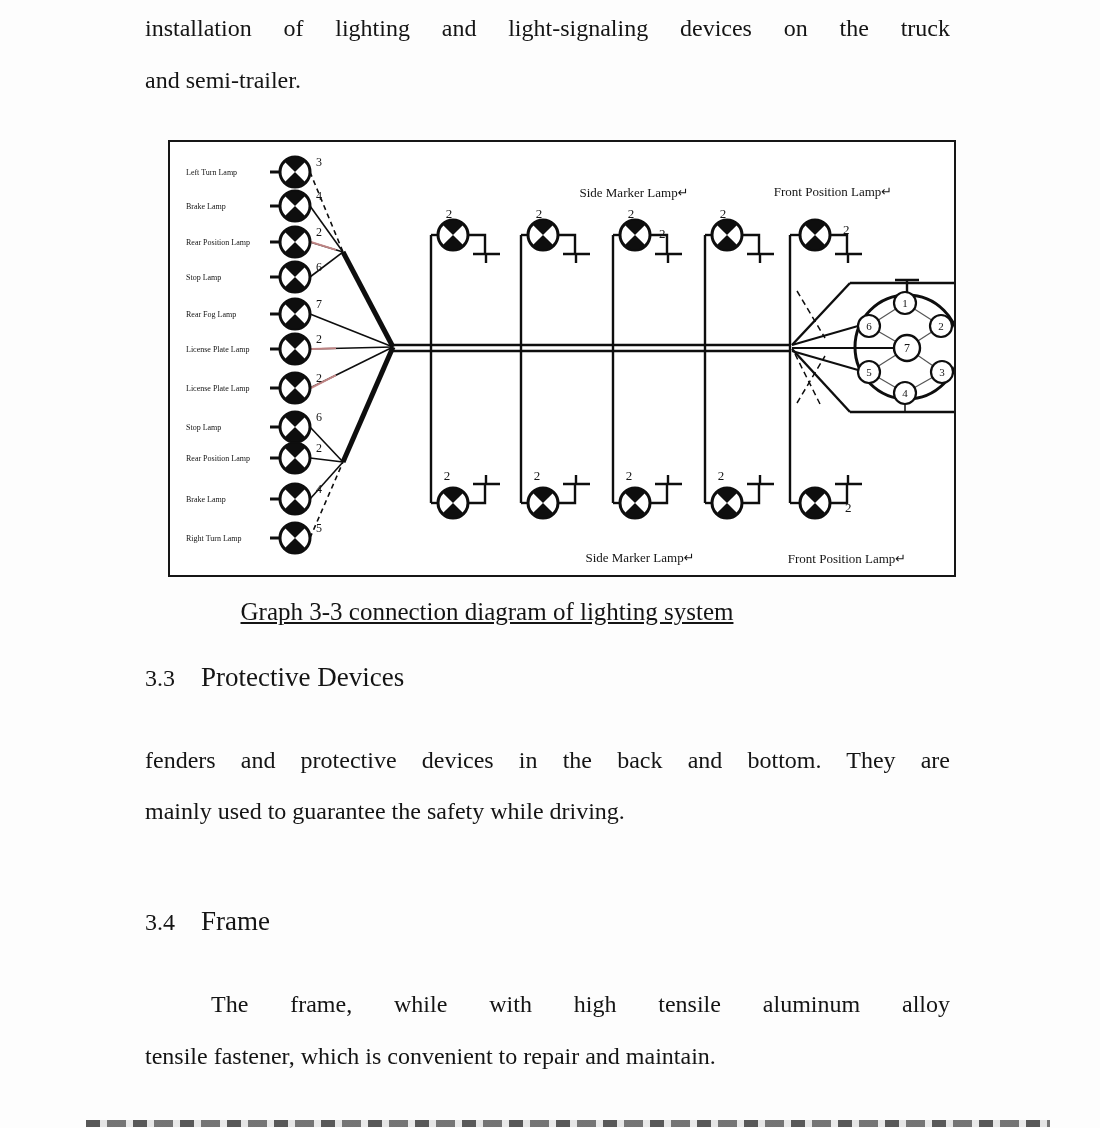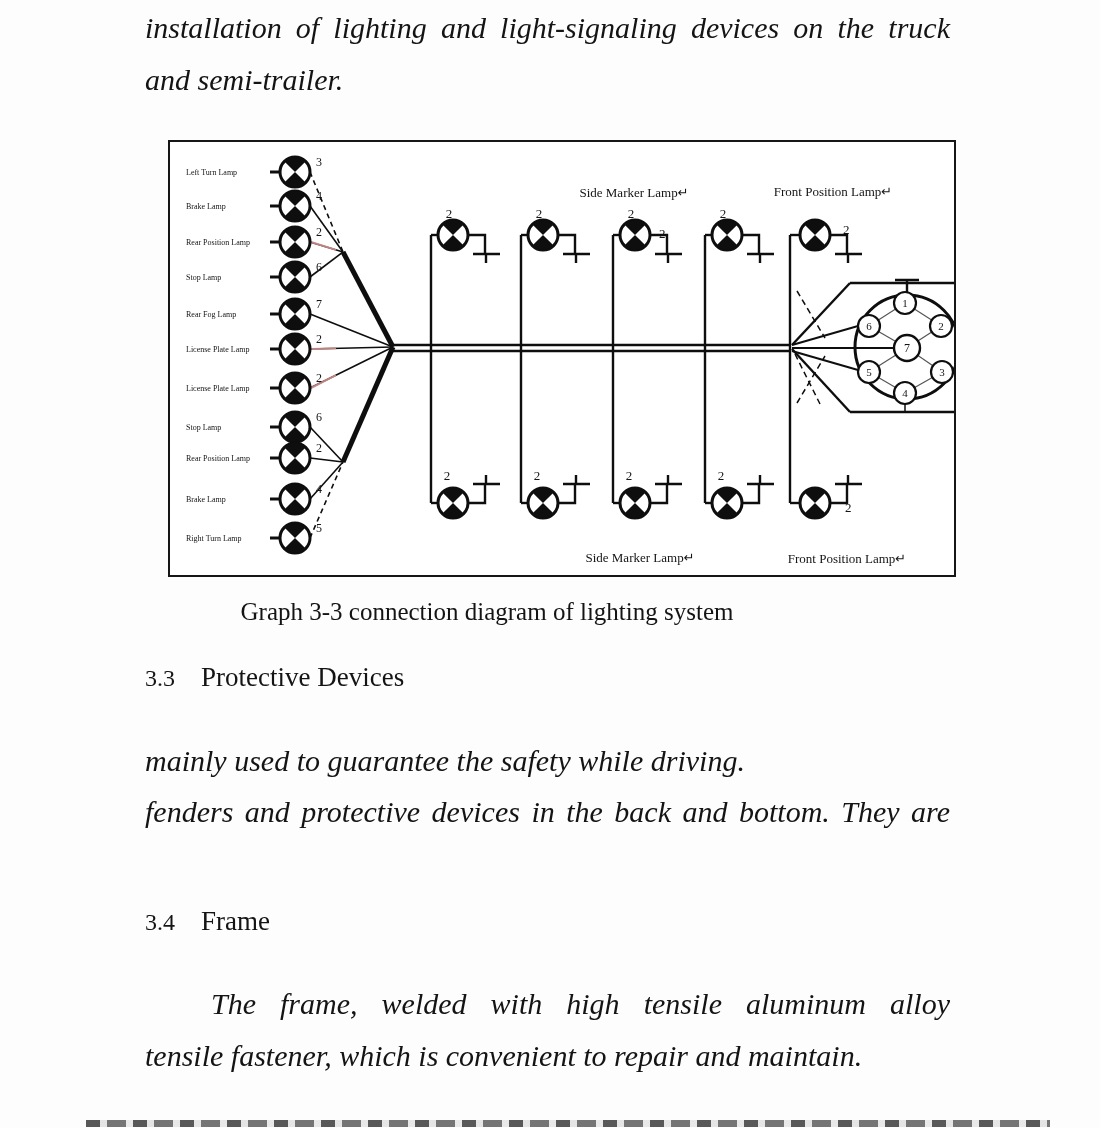--- a/index.html
+++ b/index.html
@@ -1,31 +1,31 @@
 <!DOCTYPE html>
 <html><head>
 <meta charset="utf-8">
 <style>
   html,body{margin:0;padding:0;}
   body{
     width:1100px;height:1128px;position:relative;overflow:hidden;
     background:#fdfdfd;color:#141414;
     font-family:"Liberation Serif","DejaVu Serif",serif;
   }
-  .tl{font-size:30px;line-height:52px;width:805px;text-align:justify;text-align-last:left;white-space:normal;font-style:italic;}
+  .tl{font-size:24px;line-height:52px;width:805px;text-align:justify;text-align-last:left;white-space:normal;}
   .just{text-align-last:justify;}
   .ind{text-indent:66px;}
   .intro{position:absolute;left:145px;top:2px;}
   .diagram-box{
     position:absolute;left:168px;top:140px;width:788px;height:437px;
     border:2px solid #161616;box-sizing:border-box;background:#ffffff;margin:0;
   }
   #diagram-svg{display:block;width:784px;height:433px;}
   #diagram-svg text{font-family:"Liberation Serif","DejaVu Sans","DejaVu Serif",serif;fill:#141414;}
-  .caption{position:absolute;left:0;top:598px;width:974px;text-align:center;font-size:25px;}
+  .caption{position:absolute;left:0;top:598px;width:974px;text-align:center;font-size:25px;text-decoration:underline;}
   .sec{position:absolute;left:145px;}
   .secnum{font-size:24px;}
   .sectitle{font-size:27px;margin-left:26px;}
   .sec33{top:662px;}
   .sec34{top:906px;}
   .para{position:absolute;left:145px;}
   .para33{top:735px;}
   .para33 .tl{line-height:51px;}
   .para34{top:978px;}
   .cutline{
@@ -238,26 +238,26 @@
     </svg>
 </figure>
 
 <div class="caption">Graph 3-3 connection diagram of lighting system</div>
 
 <div class="sec sec33">
   <span class="secnum">3.3</span><span class="sectitle">Protective Devices</span>
 </div>
 
 <div class="para para33">
+  <div class="tl just">fenders and protective devices in the back and bottom. They are</div>
   <div class="tl">mainly used to guarantee the safety while driving.</div>
-  <div class="tl just">fenders and protective devices in the back and bottom. They are</div>
 </div>
 
 <div class="sec sec34">
   <span class="secnum">3.4</span><span class="sectitle">Frame</span>
 </div>
 
 <div class="para para34">
-  <div class="tl just ind">The frame, welded with high tensile aluminum alloy</div>
+  <div class="tl just ind">The frame, while with high tensile aluminum alloy</div>
   <div class="tl">tensile fastener, which is convenient to repair and maintain.</div>
 </div>
 
 <div class="cutline"></div>
 
 </body></html>

